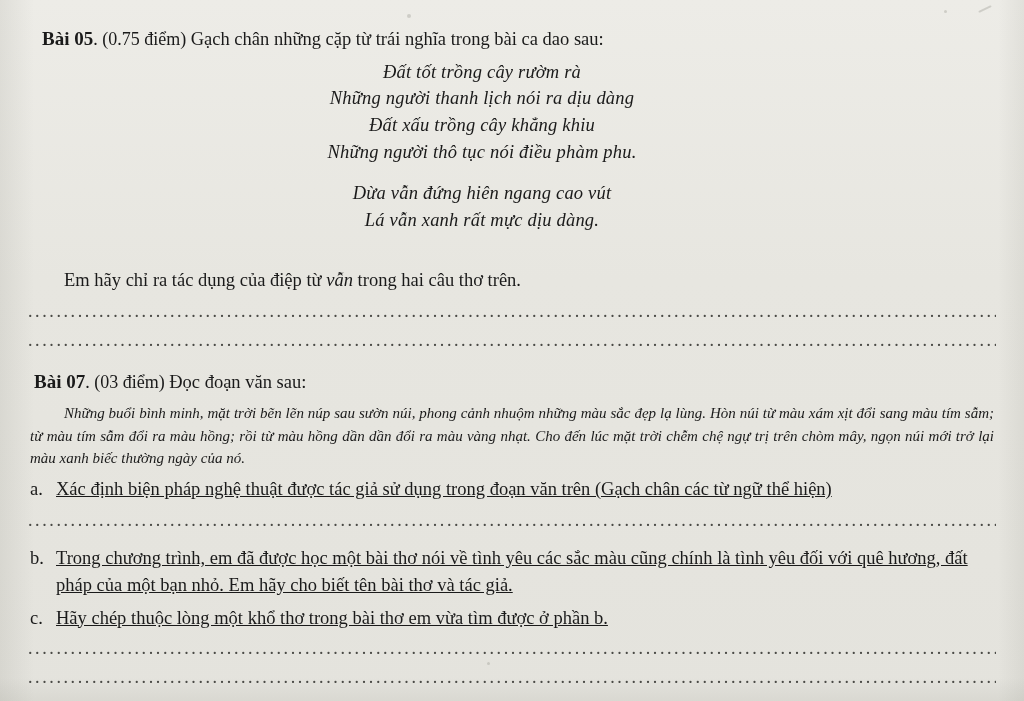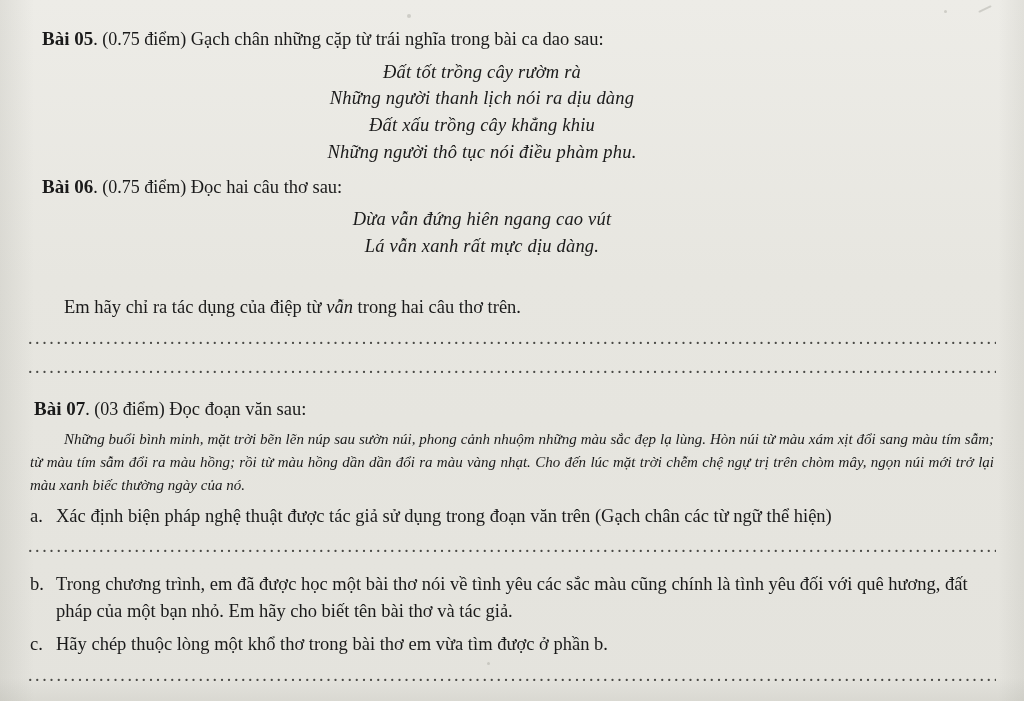--- a/index.html
+++ b/index.html
@@ -90,21 +90,21 @@
   .para .indent { display: inline-block; width: 34px; }
 
   .sub {
     font-size: 18.5px;
     line-height: 1.45;
     display: flex;
     gap: 8px;
     padding-left: 2px;
   }
   .sub .marker { width: 18px; flex: 0 0 18px; }
-  .sub .txt { flex: 1; }
+  .sub .txt { flex: 1; text-decoration: underline; }
 
   .spacer-6 { height: 6px; }
   .spacer-10 { height: 10px; }
   .spacer-14 { height: 14px; }
 
   
   .speck {
     position: absolute;
     background: rgba(150,150,140,0.35);
     border-radius: 50%;
@@ -131,23 +131,20 @@
         <span class="verse-line">Đất tốt trồng cây rườm rà</span>
         <span class="verse-line">Những người thanh lịch nói ra dịu dàng</span>
         <span class="verse-line">Đất xấu trồng cây khẳng khiu</span>
         <span class="verse-line">Những người thô tục nói điều phàm phu.</span>
       </div>
     </div>
 
     <div class="spacer-6"></div>
 
     <div class="block">
-      <div class="q-line">
-        <span class="q-label">Bài 06</span><span class="q-points">. (0.75 điểm) </span><span>Đọc hai câu thơ sau:</span>
-      </div>
       <div class="spacer-6"></div>
       <div class="verse">
         <span class="verse-line">Dừa vẫn đứng hiên ngang cao vút</span>
         <span class="verse-line">Lá vẫn xanh rất mực dịu dàng.</span>
       </div>
       <div class="spacer-10"></div>
       <div class="instruct">
         <span>Em hãy chỉ ra tác dụng của điệp từ </span><span class="em">vẫn</span><span> trong hai câu thơ trên.</span>
       </div>
       <div class="dots">...............................................................................................................................................................................................</div>

